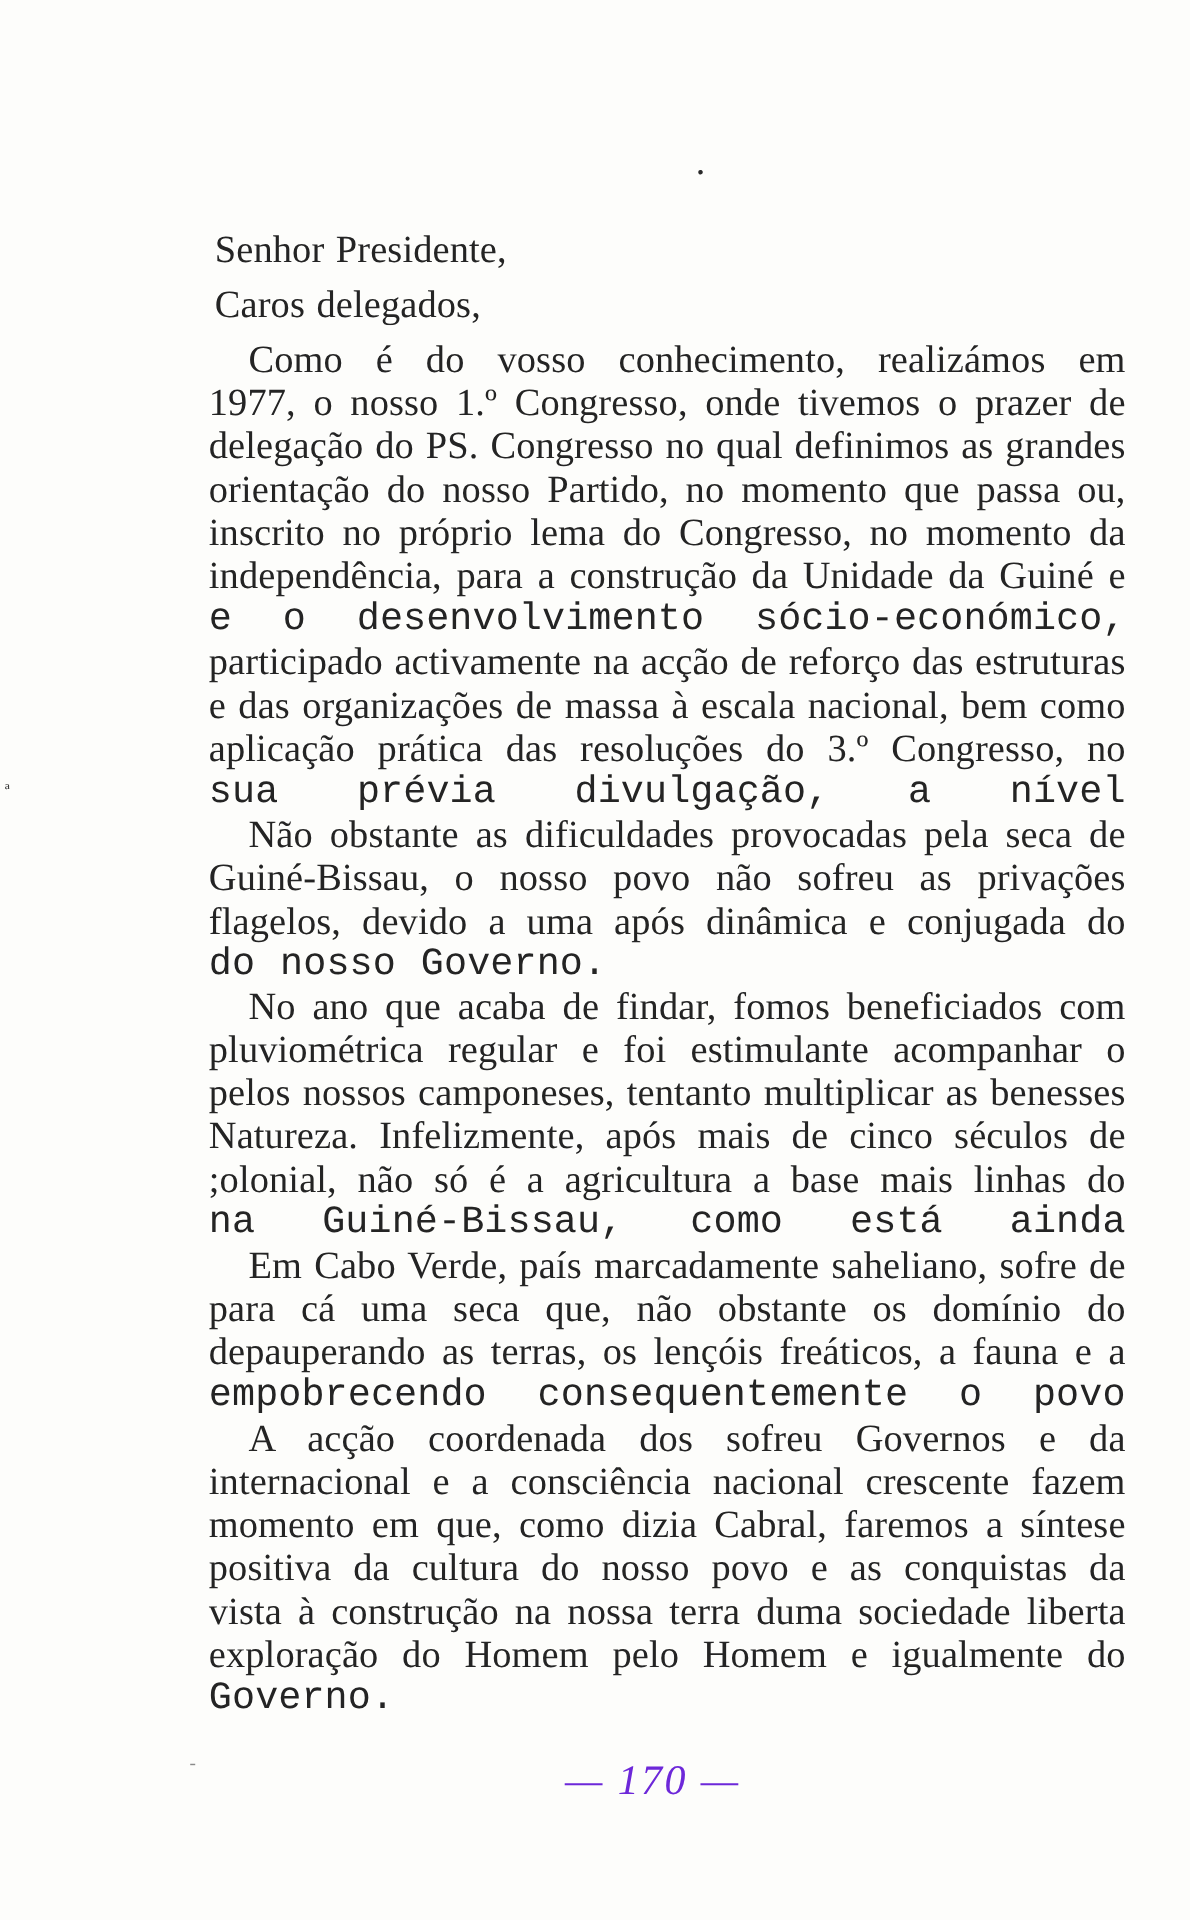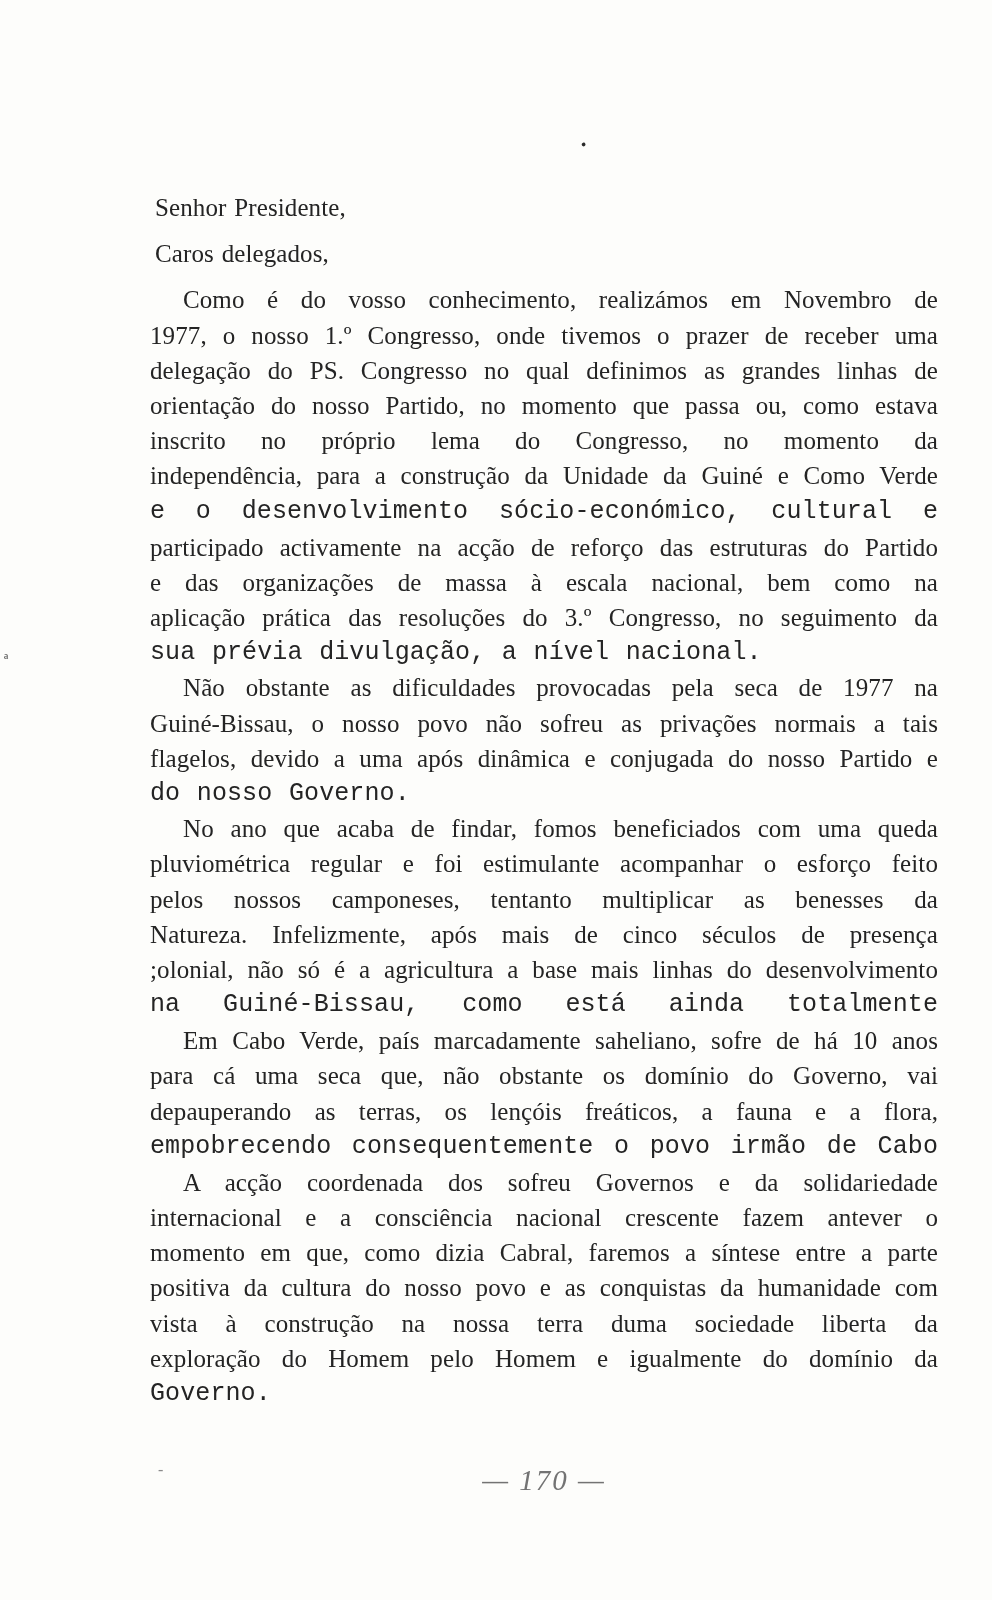--- a/index.html
+++ b/index.html
@@ -17,47 +17,48 @@
     overflow: hidden;
   }
   .text-block {
     position: absolute;
     left: 150px;
     top: 190px;
     width: 788px;
   }
   .para { margin: 0; padding: 0; }
   .ln {
-    font-size: 25px;
+    font-size: 32px;
     line-height: 35.2px;
     max-height: 36px;
     overflow: hidden;
     text-align: justify;
     text-align-last: justify;
     letter-spacing: 0.1px;
     word-spacing: 1.5px;
+    margin-left: 24px;
   }
   .ln.first { text-indent: 33px; }
   .ln.end { text-align-last: left; font-family: Liberation Mono, monospace; }
   .salutation {
     text-align: left;
     text-align-last: left;
     text-indent: 5px;
     margin-bottom: 11px;
   }
   .page-number {
     position: absolute;
     top: 1464px;
     left: 150px;
     width: 788px;
     text-align: center;
     font-style: italic;
-    font-size: 29px;
+    font-size: 35px;
     letter-spacing: 2px;
-    color: #737373;
+    color: #6d28d9;
   }
   .speck {
     position: absolute;
     font-size: 14px;
     color: #2a2a2a;
     line-height: 1;
   }
   .speck.top { left: 581px; top: 138px; font-weight: bold; transform: rotate(12deg); }
   .speck.margin { left: 4px; top: 652px; font-size: 15px; color: #3a3a3a; }
   .speck.footer { left: 158px; top: 1462px; color: #8a8a8a; font-size: 16px; }

